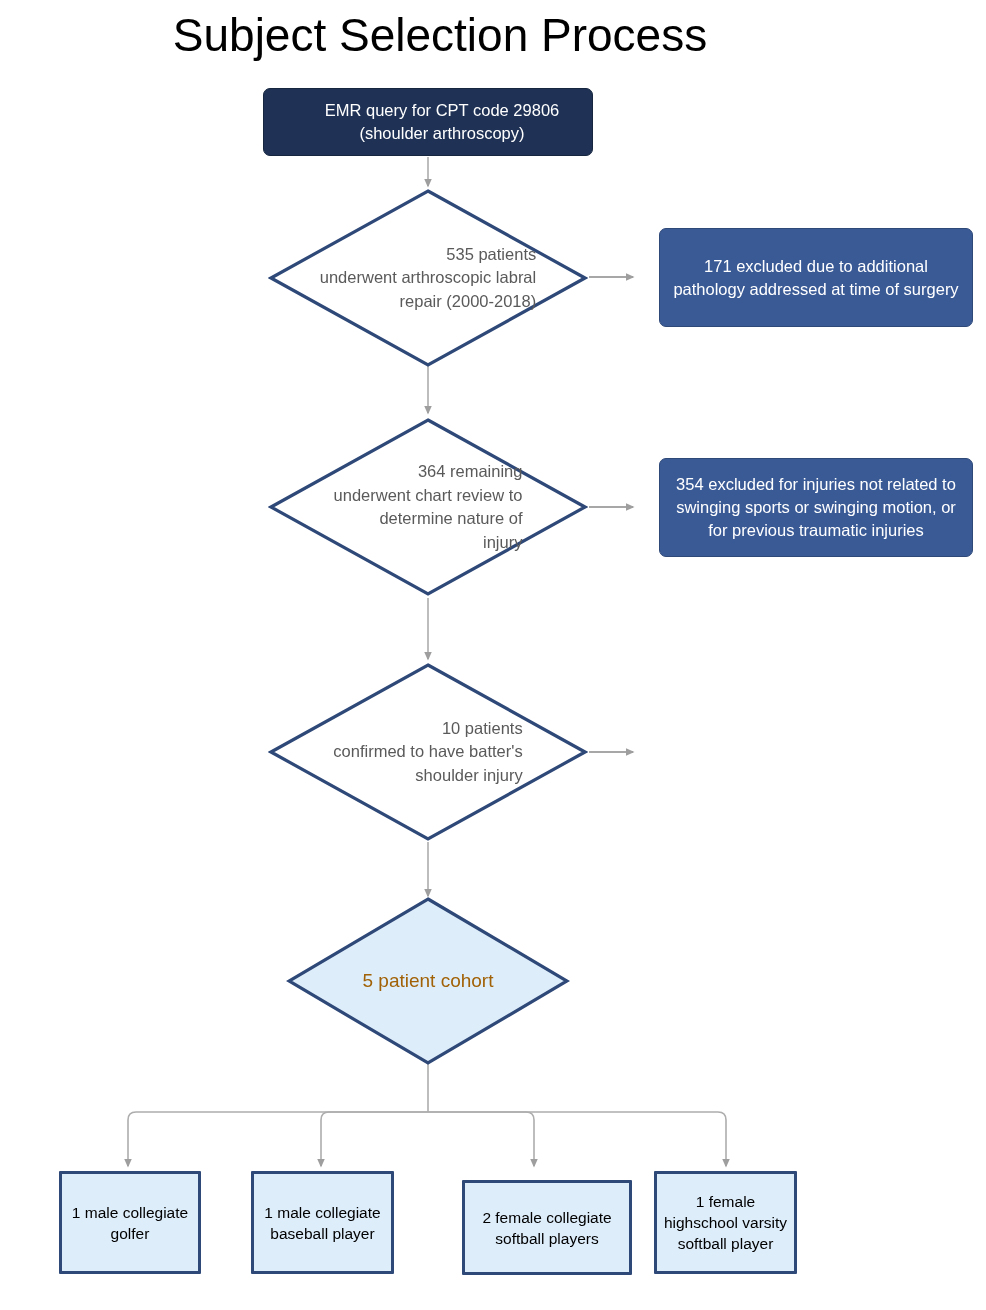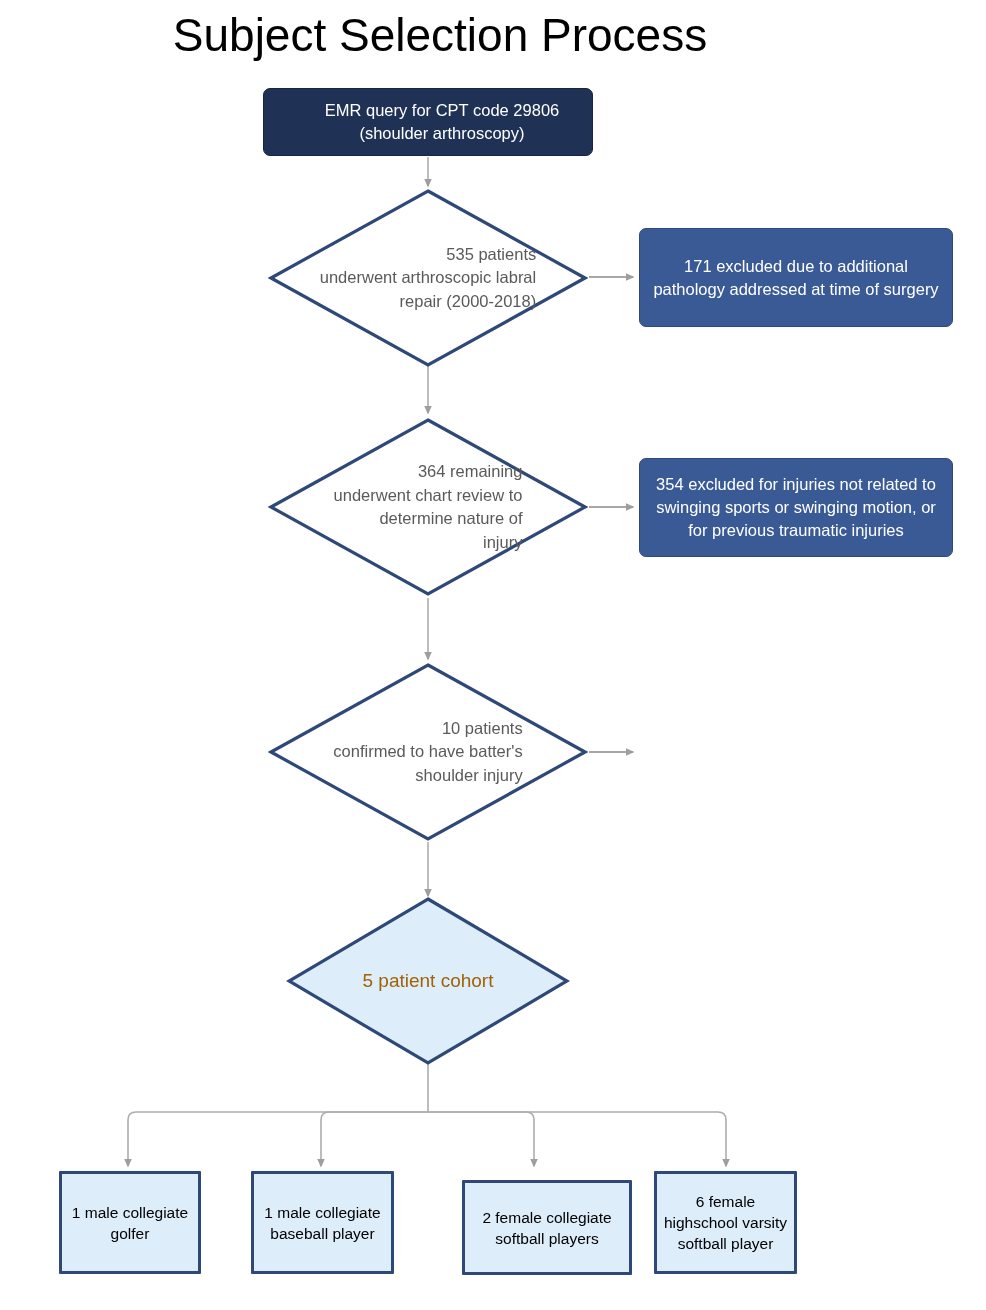--- a/index.html
+++ b/index.html
@@ -66,20 +66,21 @@
 
   
   .box-blue {
     background: #3A5A96;
     border: 1px solid #2E4878;
     border-radius: 7px;
     color: #ffffff;
     font-size: 16.5px;
     line-height: 23px;
     padding: 4px 8px;
+    margin-left: 20px;
   }
 
   
   .box-light {
     background: #DEEDFA;
     border: 3px solid #2E4878;
     border-radius: 1px;
     color: #000000;
     font-size: 15.5px;
     line-height: 21px;
@@ -230,18 +231,18 @@
     <span class="node-text">1 male collegiate
 baseball player</span>
   </div>
 
   <div class="node box-light" style="left:462px; top:1180px; width:170px; height:95px;">
     <span class="node-text">2 female collegiate
 softball players</span>
   </div>
 
   <div class="node box-light" style="left:654px; top:1171px; width:143px; height:103px;">
-    <span class="node-text">6 female
+    <span class="node-text">1 female
 highschool varsity
 softball player</span>
   </div>
 
 </div>
 
 </body></html>

